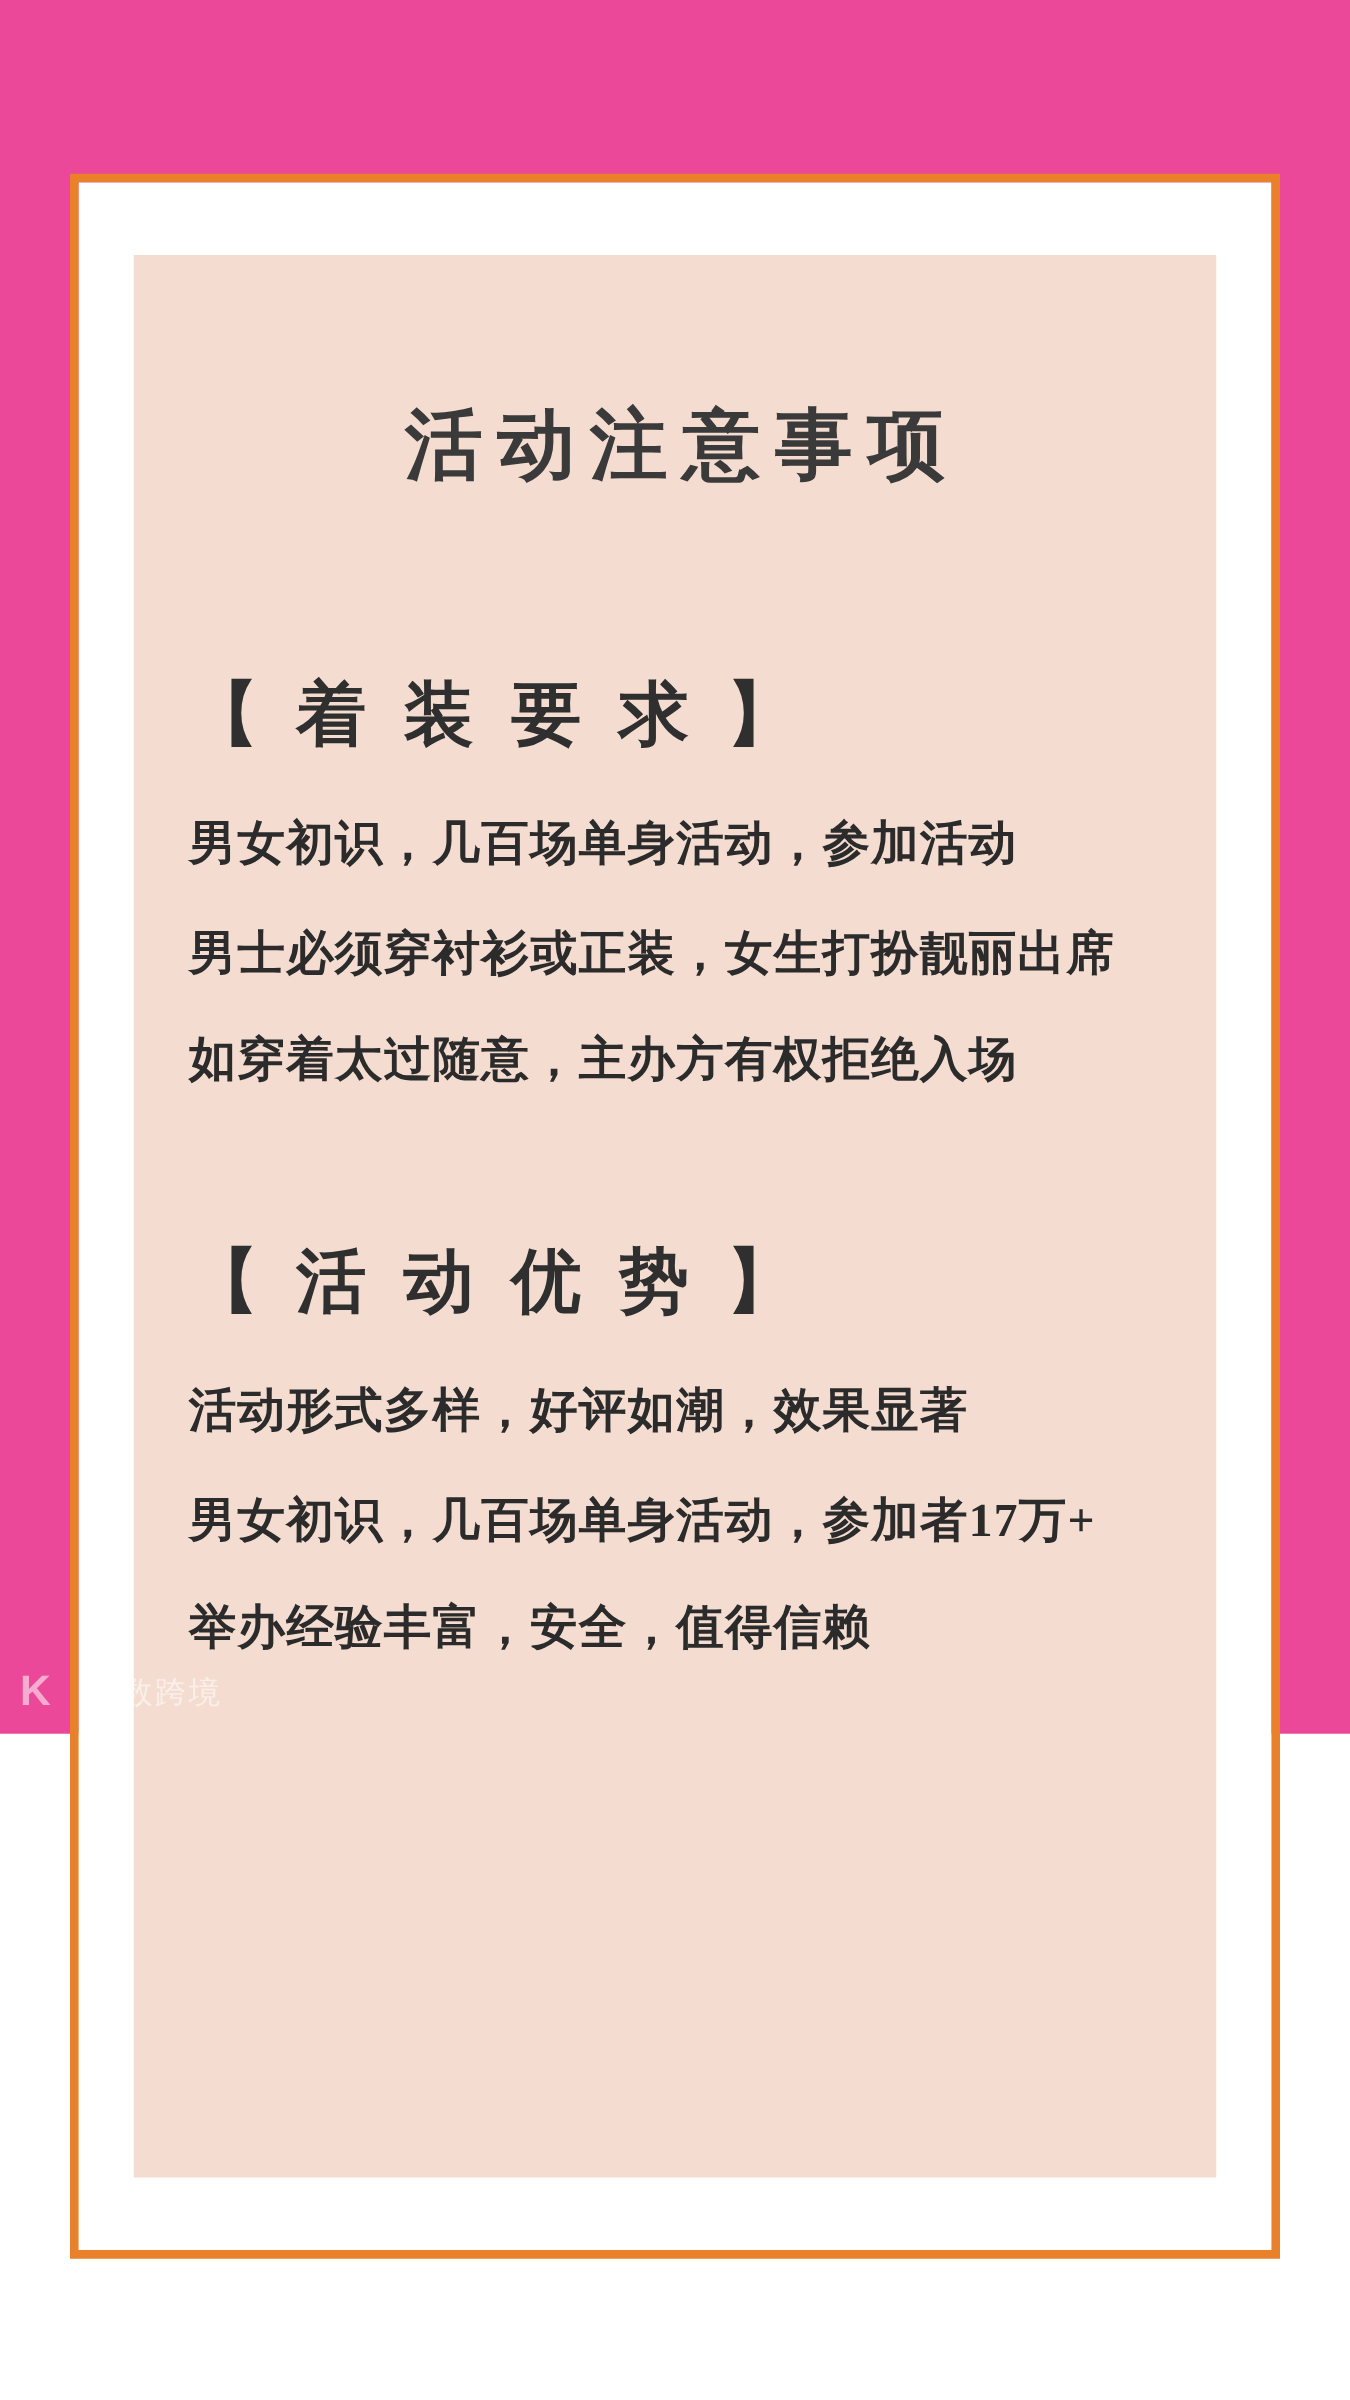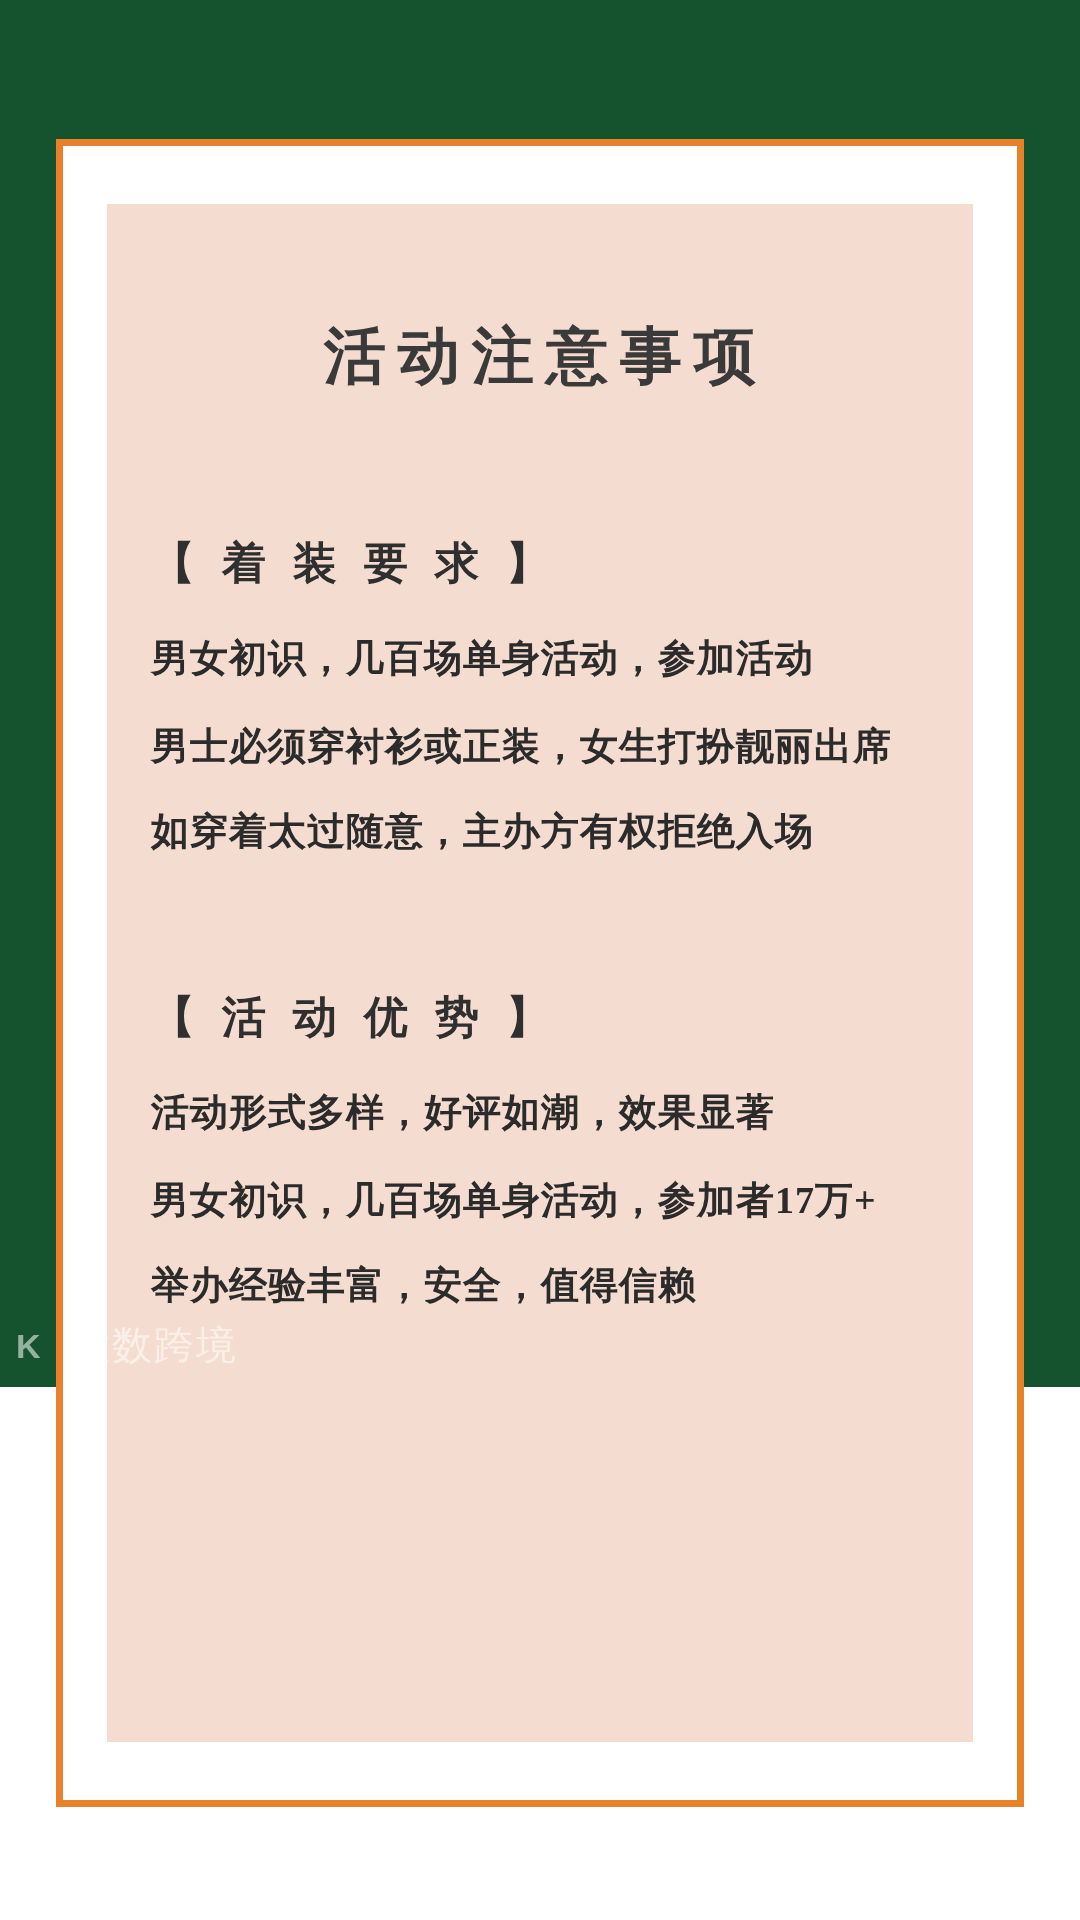--- a/index.html
+++ b/index.html
@@ -12,21 +12,21 @@
     height: 1920px;
     overflow: hidden;
     font-family: "Liberation Serif", "DejaVu Serif", serif;
   }
 
   
   .poster {
     position: relative;
     width: 1080px;
     height: 1387px;
-    background: #14532d;
+    background: #ec4899;
     box-sizing: border-box;
   }
 
   
   .orange-frame {
     position: absolute;
     left: 56px;
     top: 139px;
     width: 968px;
     height: 1668px;
@@ -73,21 +73,21 @@
   }
 
   .section {
     position: absolute;
     left: 44px;
     width: 790px;
   }
 
   .section-heading {
     font-family: "Liberation Serif", "DejaVu Serif", serif;
-    font-size: 44px;
+    font-size: 56px;
     font-weight: bold;
     letter-spacing: 8px;
     color: #2f2f2f;
     white-space: nowrap;
     margin: 0 0 0 0;
   }
 
   .section-lines {
     margin-top: 46px;
   }
@@ -123,21 +123,21 @@
     position: relative;
     color: #ffffff;
     font-family: "Liberation Sans", sans-serif;
     font-size: 34px;
     font-weight: bold;
     line-height: 40px;
   }
   .watermark-text {
     color: #ffffff;
     font-family: "Liberation Sans", sans-serif;
-    font-size: 40px;
+    font-size: 25px;
     letter-spacing: 2px;
     white-space: nowrap;
   }
 </style>
 </head>
 <body>
 
 <div class="poster">
 
   <div class="orange-frame"></div>

